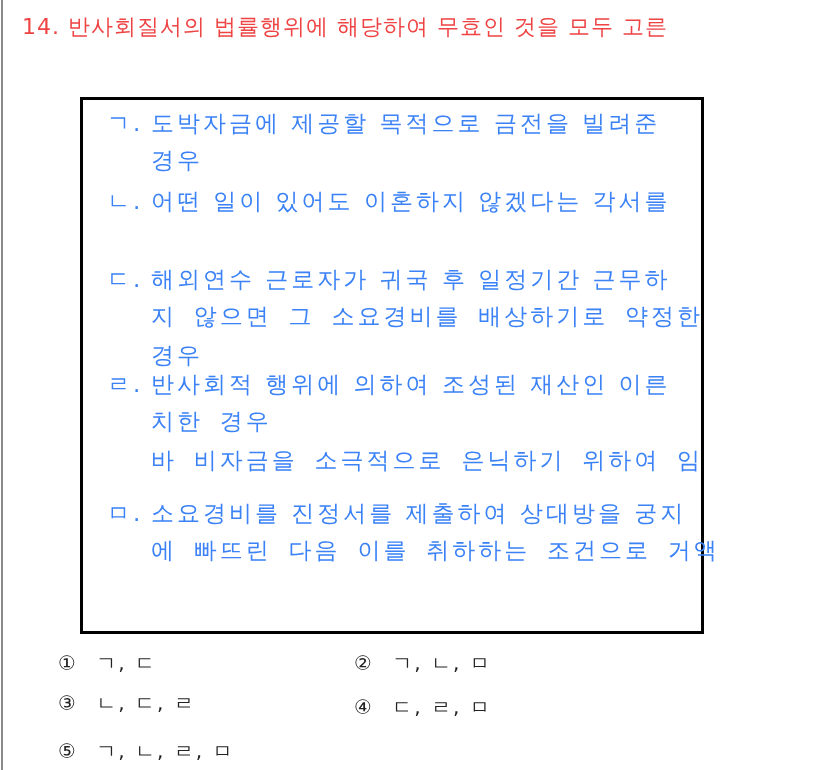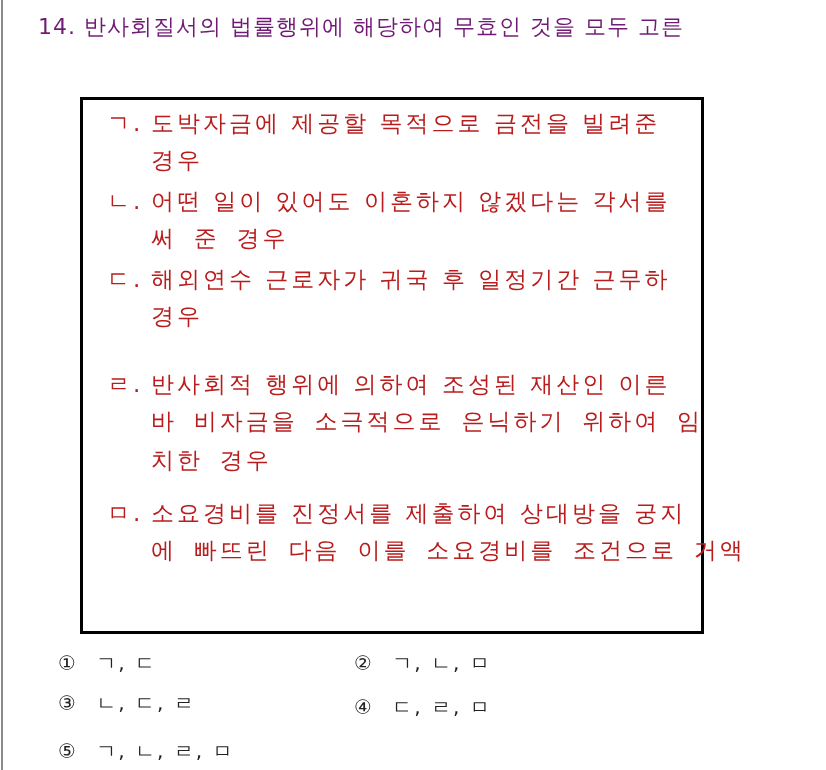--- a/index.html
+++ b/index.html
@@ -1,23 +1,23 @@
 <!DOCTYPE html>
 <html><head>
 <meta charset="utf-8">
 <style>
   html, body { margin:0; padding:0; background:#ffffff; }
   body { width:826px; height:770px; position:relative; overflow:hidden;
          font-family: "DejaVu Sans", "Liberation Sans", sans-serif; color:#222; }
   .left-rule { position:absolute; left:1px; top:0; width:2px; height:770px; background:#8a8a8a; }
-  .question { position:absolute; left:22px; top:12px; width:780px; font-size:22px; line-height:30px; color:#701a75; letter-spacing:1px;margin-left:16px; }
+  .question { position:absolute; left:22px; top:12px; width:780px; font-size:22px; line-height:30px; color:#ef4444; letter-spacing:1px; }
   .question .q-line { white-space:nowrap; }
   .question .q-line.indent { padding-left:35px; }
   .box { position:absolute; left:80px; top:97px; width:618px; height:531px; border:3px solid #000; }
-  .item { position:absolute; left:24px; font-size:23px; line-height:39px; color:#b91c1c; letter-spacing:3px; white-space:nowrap; }
+  .item { position:absolute; left:24px; font-size:23px; line-height:39px; color:#3b82f6; letter-spacing:3px; white-space:nowrap; }
   .item .lbl { display:inline-block; width:44px; }
   .item .cont { display:block; padding-left:44px;font-family:Liberation Mono, monospace; }
   .choices { position:absolute; left:58px; top:650px; font-size:20px; color:#222; }
   .choice { position:absolute; white-space:nowrap; letter-spacing:2px; }
   .choice .num { display:inline-block; width:30px; }
 </style>
 </head>
 <body>
 
 <div class="left-rule"></div>
@@ -26,34 +26,34 @@
   <div class="q-line"><span>14.</span> <span>반사회질서의 법률행위에 해당하여 무효인 것을 모두 고른</span></div>
 </div>
 
 <div class="box">
   <div class="item" style="top:4px">
     <span class="lbl">ㄱ.</span><span>도박자금에 제공할 목적으로 금전을 빌려준</span>
     <span class="cont">경우</span>
   </div>
   <div class="item" style="top:82px">
     <span class="lbl">ㄴ.</span><span>어떤 일이 있어도 이혼하지 않겠다는 각서를</span>
-    <span class="cont">써 준 경우</span>
   </div>
   <div class="item" style="top:160px">
     <span class="lbl">ㄷ.</span><span>해외연수 근로자가 귀국 후 일정기간 근무하</span>
+    <span class="cont">지 않으면 그 소요경비를 배상하기로 약정한</span>
     <span class="cont">경우</span>
   </div>
   <div class="item" style="top:265px">
     <span class="lbl">ㄹ.</span><span>반사회적 행위에 의하여 조성된 재산인 이른</span>
+    <span class="cont">치한 경우</span>
     <span class="cont">바 비자금을 소극적으로 은닉하기 위하여 임</span>
-    <span class="cont">치한 경우</span>
   </div>
   <div class="item" style="top:394px">
     <span class="lbl">ㅁ.</span><span>소요경비를 진정서를 제출하여 상대방을 궁지</span>
-    <span class="cont">에 빠뜨린 다음 이를 소요경비를 조건으로 거액</span>
+    <span class="cont">에 빠뜨린 다음 이를 취하하는 조건으로 거액</span>
   </div>
 </div>
 
 <div class="choices">
   <div class="choice" style="left:0; top:0"><span class="num">①</span> <span>ㄱ, ㄷ</span></div>
   <div class="choice" style="left:296px; top:0"><span class="num">②</span> <span>ㄱ, ㄴ, ㅁ</span></div>
   <div class="choice" style="left:0; top:40px"><span class="num">③</span> <span>ㄴ, ㄷ, ㄹ</span></div>
   <div class="choice" style="left:296px; top:44px"><span class="num">④</span> <span>ㄷ, ㄹ, ㅁ</span></div>
   <div class="choice" style="left:0; top:88px"><span class="num">⑤</span> <span>ㄱ, ㄴ, ㄹ, ㅁ</span></div>
 </div>

